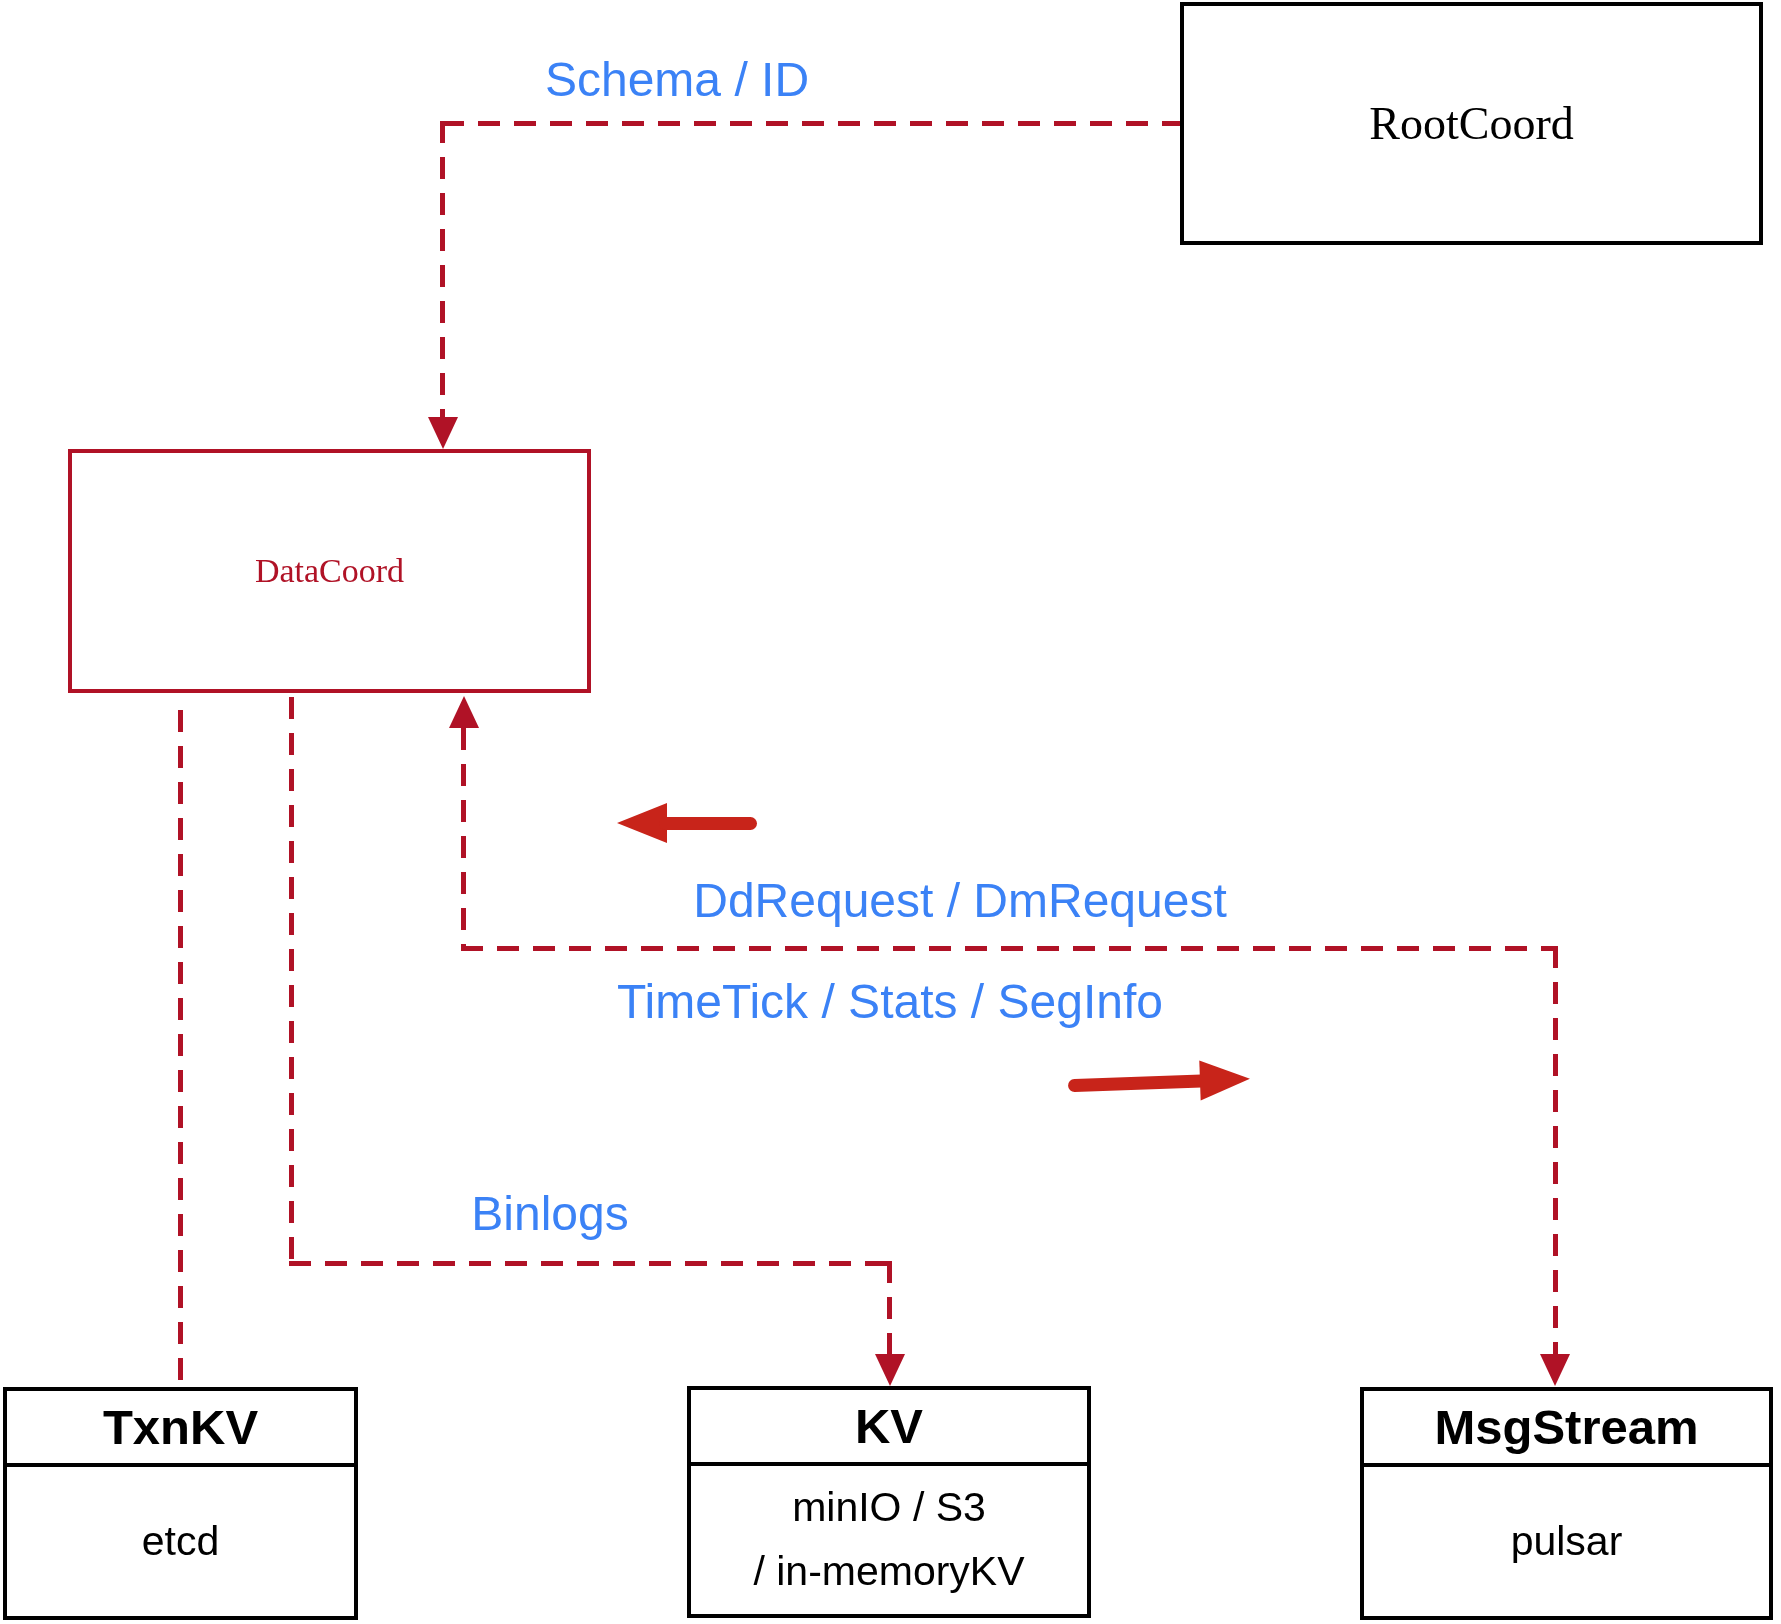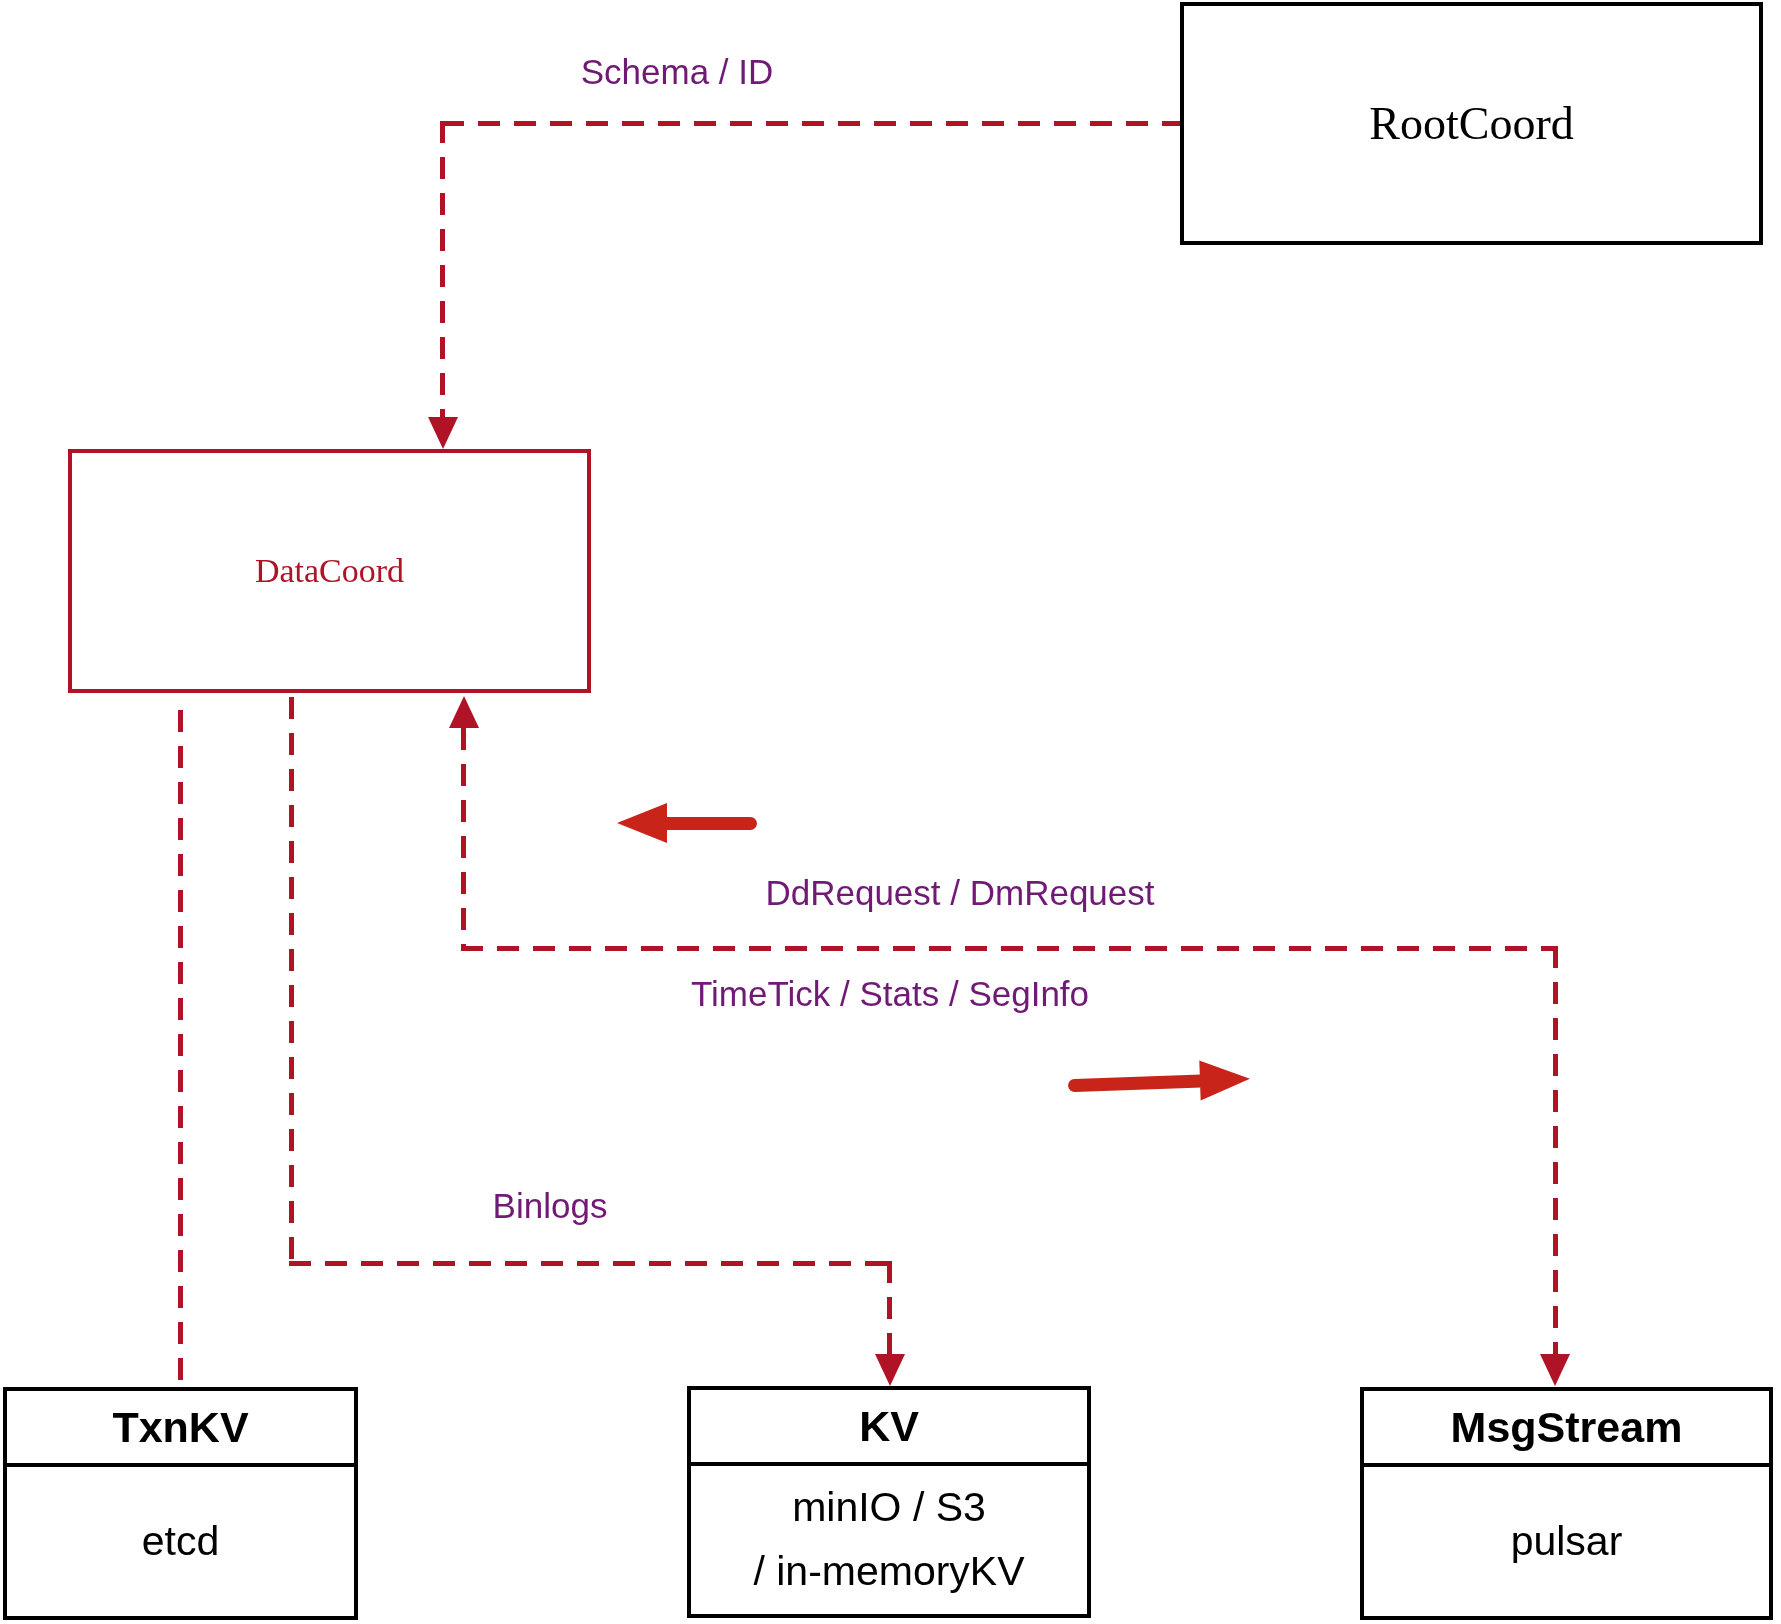--- a/index.html
+++ b/index.html
@@ -42,21 +42,21 @@
     color: #000;
   }
   .table-node .hdr {
     box-sizing: border-box;
     height: 76px;
     border-bottom: 4px solid var(--box-black, #000);
     display: flex;
     align-items: center;
     justify-content: center;
     font-weight: bold;
-    font-size: 43px;
+    font-size: 49px;
   }
   .table-node .bdy {
     flex: 1;
     display: flex;
     flex-direction: column;
     align-items: center;
     justify-content: center;
     font-size: 41px;
     line-height: 1.55;
   }
@@ -90,22 +90,22 @@
     position: absolute;
     width: 0; height: 0;
     border-left: 15px solid transparent;
     border-right: 15px solid transparent;
     border-bottom: 32px solid var(--dash-red, #b01226);
   }
 
   
   .edge-label {
     position: absolute;
-    color: #701a75;
-    font-size: 35px;
+    color: #3b82f6;
+    font-size: 48px;
     white-space: nowrap;
     transform: translateX(-50%);
   }
 
   
   .solid-arrow { position: absolute; }
   .solid-arrow .shaft {
     position: absolute;
     height: 13px;
     top: 14px;

